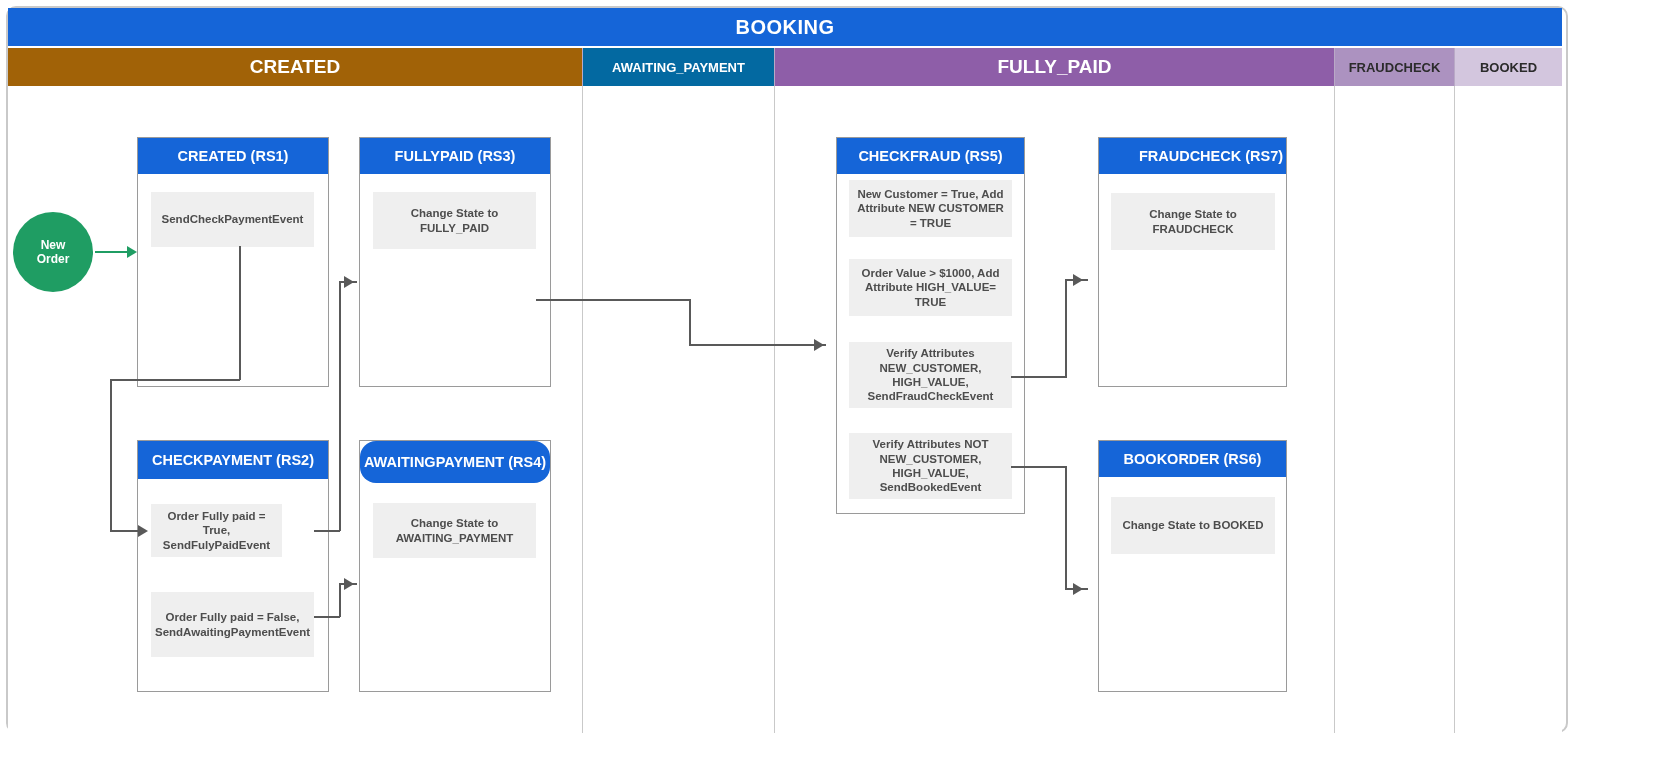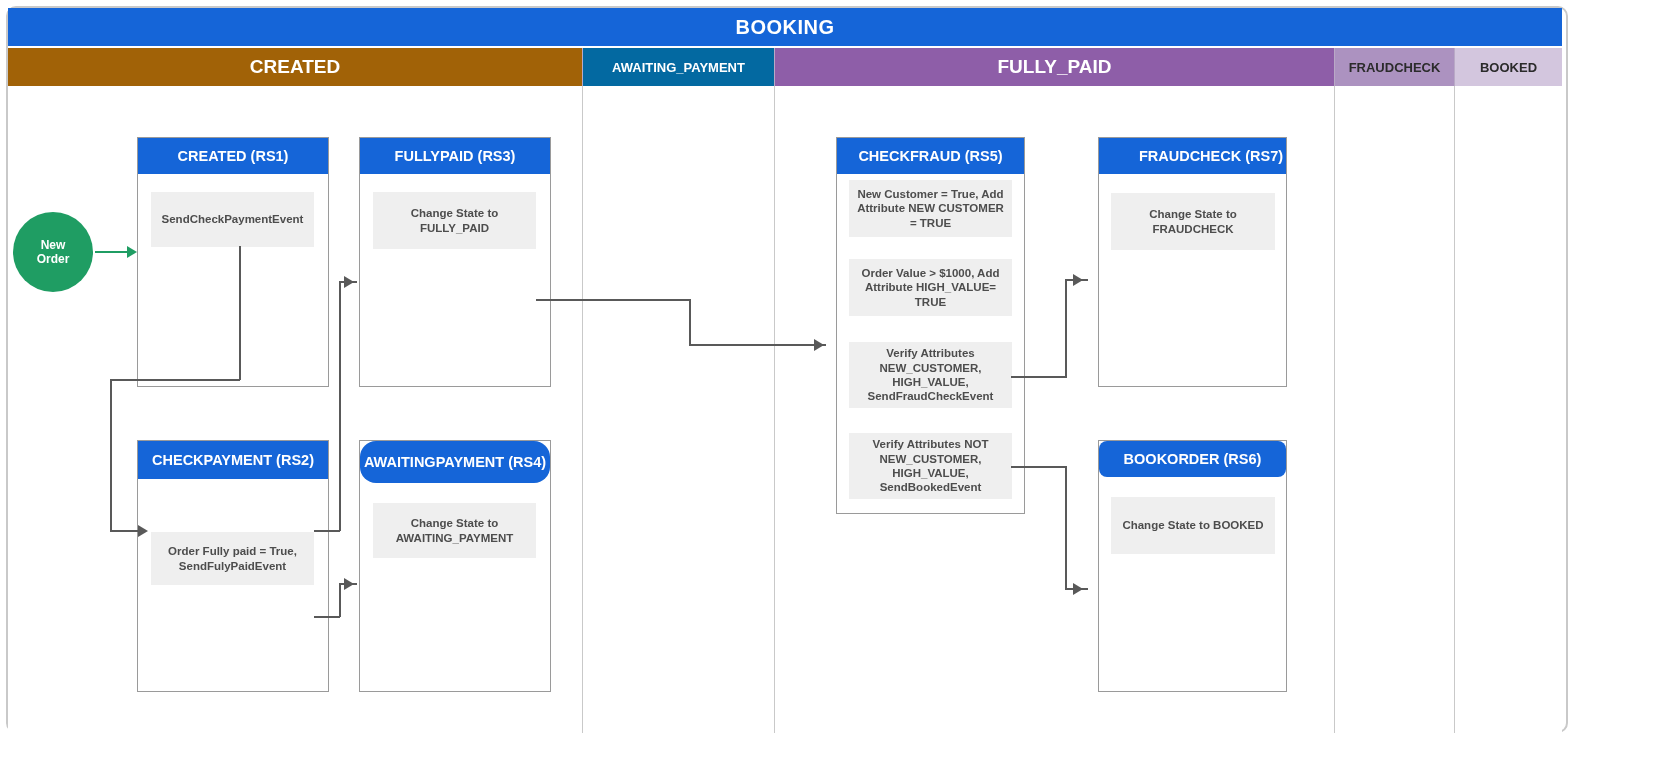--- a/index.html
+++ b/index.html
@@ -90,22 +90,25 @@
   <div class="act" style="left:137px;top:137px;width:192px;height:250px;">
     <div class="act-hd" style="height:36px;">CREATED (RS1)</div>
   </div>
   <div class="task" style="left:151px;top:192px;width:163px;height:55px;">
     <span>SendCheckPaymentEvent</span>
   </div>
 
   <div class="act" style="left:137px;top:440px;width:192px;height:252px;">
     <div class="act-hd" style="height:38px;">CHECKPAYMENT (RS2)</div>
   </div>
-  <div class="task" style="left:151px;top:504px;width:163px;height:53px;margin-top:28px;">
+  <div class="task" style="left:151px;top:504px;width:131px;height:53px;">
     <span>Order Fully paid = True, SendFulyPaidEvent</span>
+  </div>
+  <div class="task" style="left:151px;top:592px;width:163px;height:65px;">
+    <span>Order Fully paid = False, SendAwaitingPaymentEvent</span>
   </div>
 
   <div class="act" style="left:359px;top:137px;width:192px;height:250px;">
     <div class="act-hd" style="height:36px;">FULLYPAID (RS3)</div>
   </div>
   <div class="task" style="left:373px;top:192px;width:163px;height:57px;">
     <span>Change State to FULLY_PAID</span>
   </div>
 
   <div class="act" style="left:359px;top:440px;width:192px;height:252px;">
@@ -132,21 +135,21 @@
   </div>
 
   <div class="act" style="left:1098px;top:137px;width:189px;height:250px;">
     <div class="act-hd" style="height:36px;padding-left:37px;">FRAUDCHECK (RS7)</div>
   </div>
   <div class="task" style="left:1111px;top:193px;width:164px;height:57px;">
     <span>Change State to FRAUDCHECK</span>
   </div>
 
   <div class="act" style="left:1098px;top:440px;width:189px;height:252px;">
-    <div class="act-hd" style="height:36px;border-radius:8px;">BOOKORDER (RS6)</div>
+    <div class="act-hd" style="height:36px;">BOOKORDER (RS6)</div>
   </div>
   <div class="task" style="left:1111px;top:497px;width:164px;height:57px;">
     <span>Change State to BOOKED</span>
   </div>
 
   <div class="ln lnv" style="left:239px;top:246px;height:134px;"></div>
   <div class="ln lnh" style="left:110px;top:379px;width:130px;"></div>
   <div class="ln lnv" style="left:110px;top:379px;height:152px;"></div>
   <div class="ln lnh" style="left:110px;top:530px;width:33px;"></div>
   <div class="arw" style="left:138px;top:525px;"></div>

